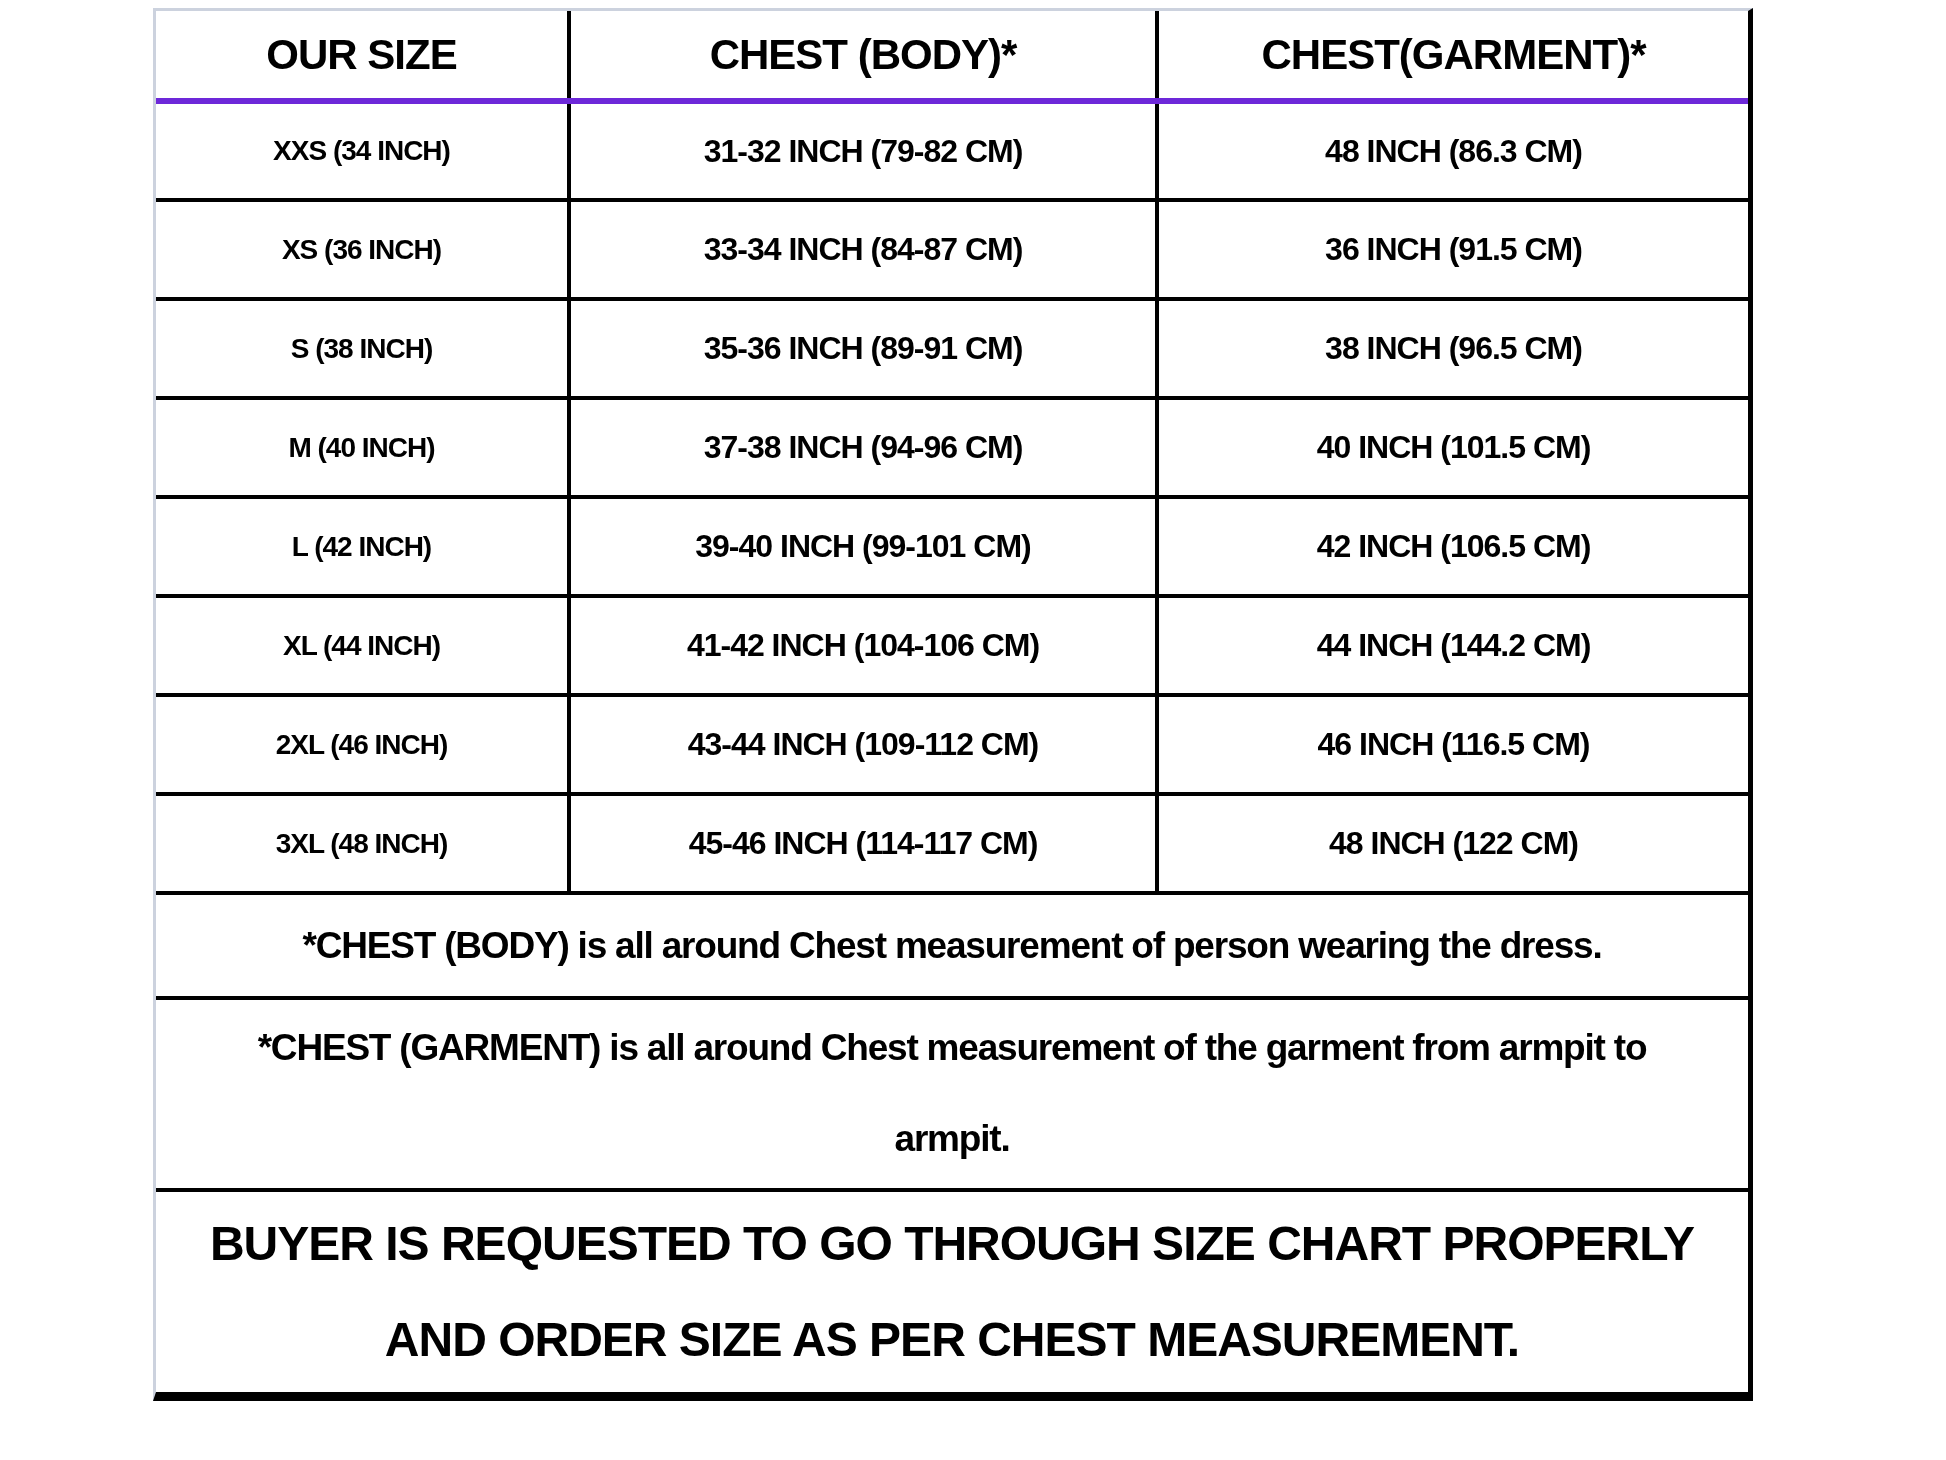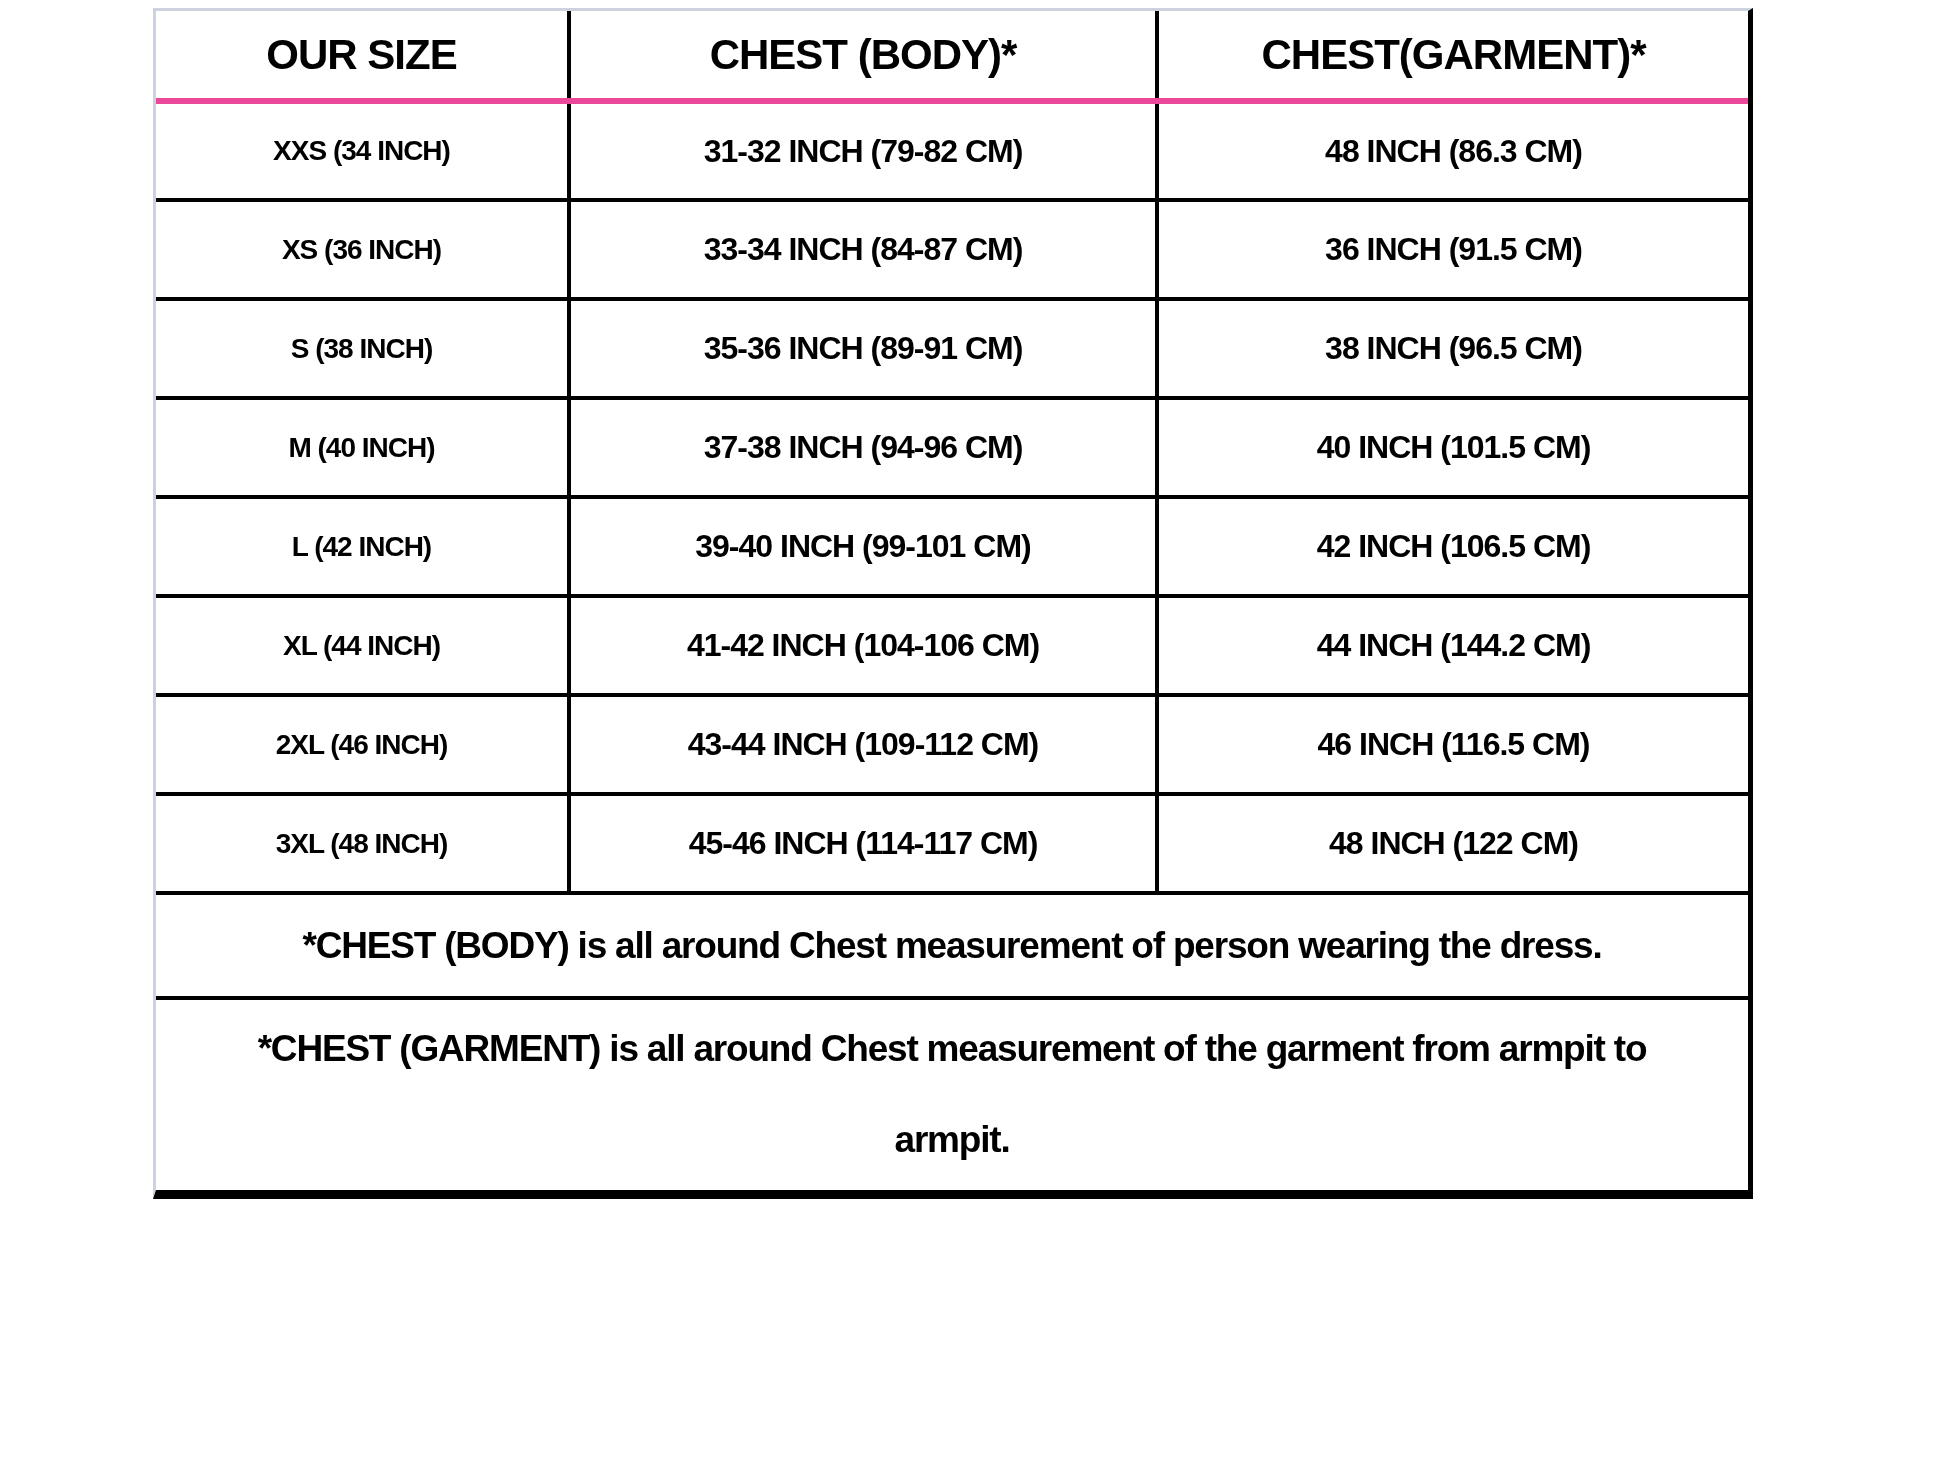--- a/index.html
+++ b/index.html
@@ -40,21 +40,21 @@
   th, td {
     text-align: center;
     vertical-align: middle;
     font-weight: 700;
     letter-spacing: -1px;
     padding: 0 10px;
     box-sizing: border-box;
   }
   
   thead th {
-    border-bottom: 6px solid #ec4899;
+    border-bottom: 6px solid #6d28d9;
     border-right: 4px solid #000000;
     height: 90px;
     font-size: 42px;
   }
   thead th:last-child { border-right: none; }
   tbody td {
     border-bottom: 4px solid #000000;
     border-right: 4px solid #000000;
   }
   tbody td:last-child { border-right: none; }
@@ -142,16 +142,19 @@
           <td class="size-cell">3XL (48 INCH)</td>
           <td class="body-cell">45-46 INCH (114-117 CM)</td>
           <td class="garment-cell">48 INCH (122 CM)</td>
         </tr>
         <tr>
           <td class="footnote-1" colspan="3">*CHEST (BODY) is all around Chest measurement of person wearing the dress.</td>
         </tr>
         <tr>
           <td class="footnote-2" colspan="3">*CHEST (GARMENT) is all around Chest measurement of the garment from armpit to armpit.</td>
         </tr>
+        <tr>
+          <td class="buyer-note" colspan="3">BUYER IS REQUESTED TO GO THROUGH SIZE CHART PROPERLY AND ORDER SIZE AS PER CHEST MEASUREMENT.</td>
+        </tr>
       </tbody>
     </table>
   </div>
 </div>
 
 </body></html>

